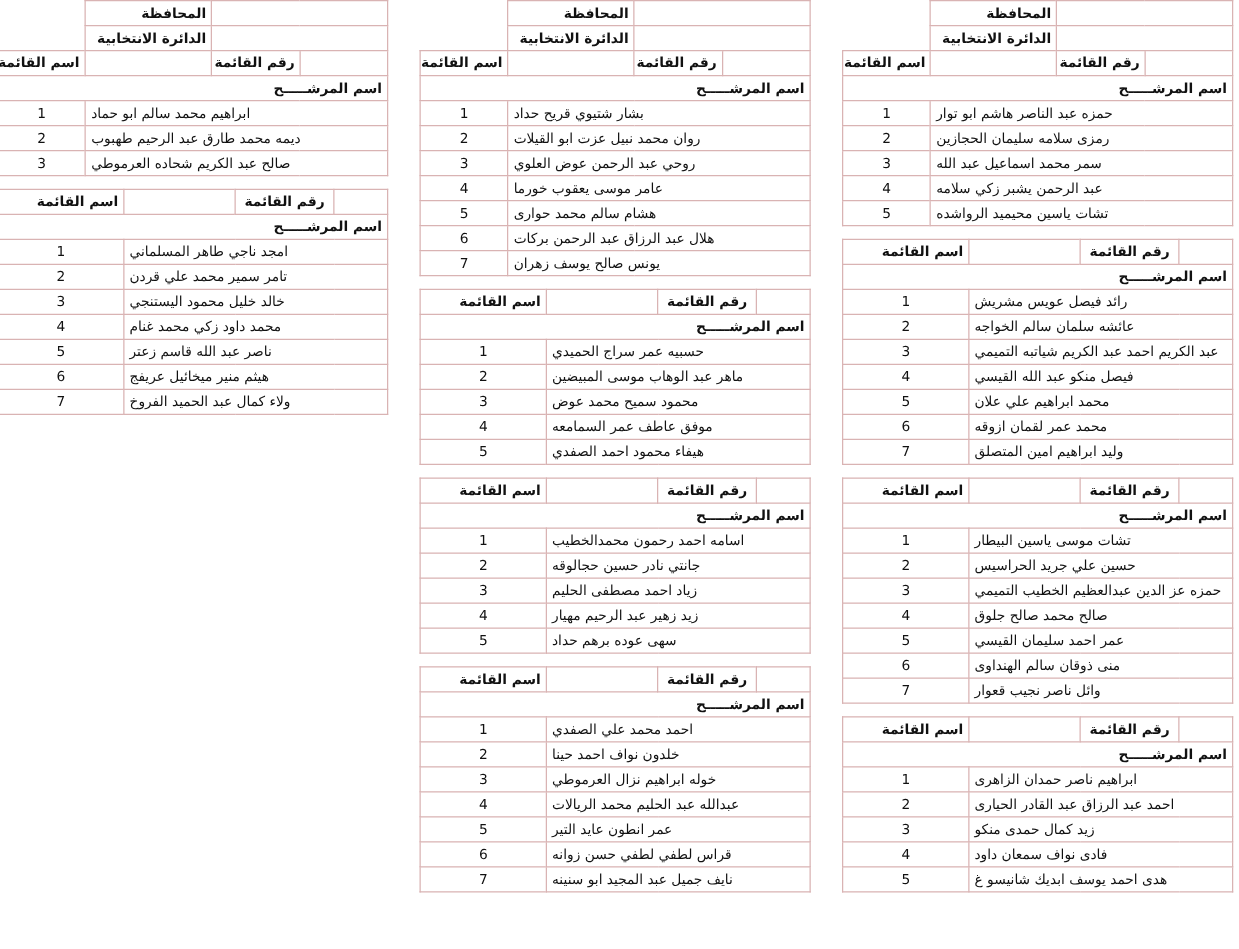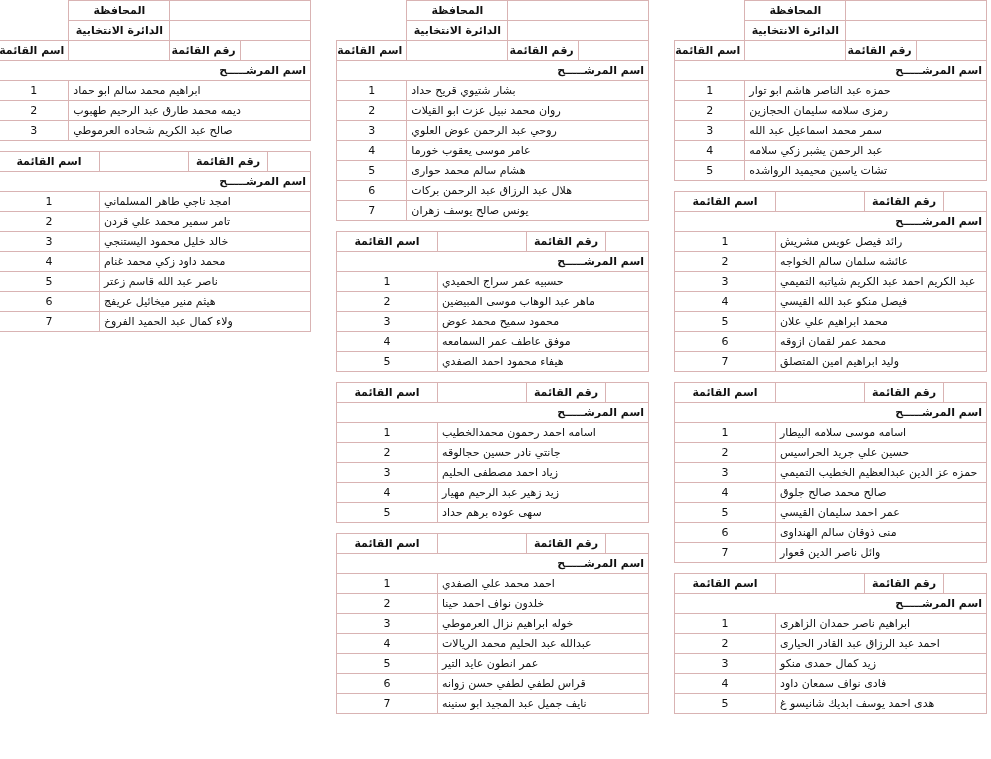--- a/index.html
+++ b/index.html
@@ -39,21 +39,21 @@
     vertical-align:middle;
     background:#fff;
     white-space:nowrap;
     overflow:hidden;
   }
 
   
   .hdr-label{
     background:#ffffff;
     color:#111;
-    text-align:center;
+    text-align:right;
     font-weight:bold;
     width:92px;
   }
   .hdr-val{
     background:#2e9e43;
     color:#ffffff;
     text-align:center;
     font-weight:bold;
   }
   .num-cell{
@@ -185,21 +185,21 @@
           <tr>
             <td class="num-cell">3</td>
             <td class="listname-label">رقم القائمة</td>
             <td class="listname">تقدم</td>
             <td class="hdr-label">اسم القائمة</td>
           </tr>
           <tr class="cand-header">
             <td colspan="4">اسم المرشـــــح</td>
           </tr>
           <tr>
-            <td class="nm" colspan="3">اسامه موسى سلامه البيطار</td>
+            <td class="nm" colspan="3">تشات موسى ياسين البيطار</td>
             <td class="idx">1</td>
           </tr>
           <tr>
             <td class="nm" colspan="3">حسين علي جريد الحراسيس</td>
             <td class="idx">2</td>
           </tr>
           <tr>
             <td class="nm" colspan="3">حمزه عز الدين عبدالعظيم الخطيب التميمي</td>
             <td class="idx">3</td>
           </tr>
@@ -209,21 +209,21 @@
           </tr>
           <tr>
             <td class="nm" colspan="3">عمر احمد سليمان القيسي</td>
             <td class="idx">5</td>
           </tr>
           <tr>
             <td class="nm" colspan="3">منى ذوقان سالم الهنداوى</td>
             <td class="idx">6</td>
           </tr>
           <tr>
-            <td class="nm" colspan="3">وائل ناصر الدين قعوار</td>
+            <td class="nm" colspan="3">وائل ناصر نجيب قعوار</td>
             <td class="idx">7</td>
           </tr>
         </tbody>
       </table>
       <table class="blk">
         <tbody>
           <tr>
             <td class="num-cell">4</td>
             <td class="listname-label">رقم القائمة</td>
             <td class="listname">آن الأوان</td>

